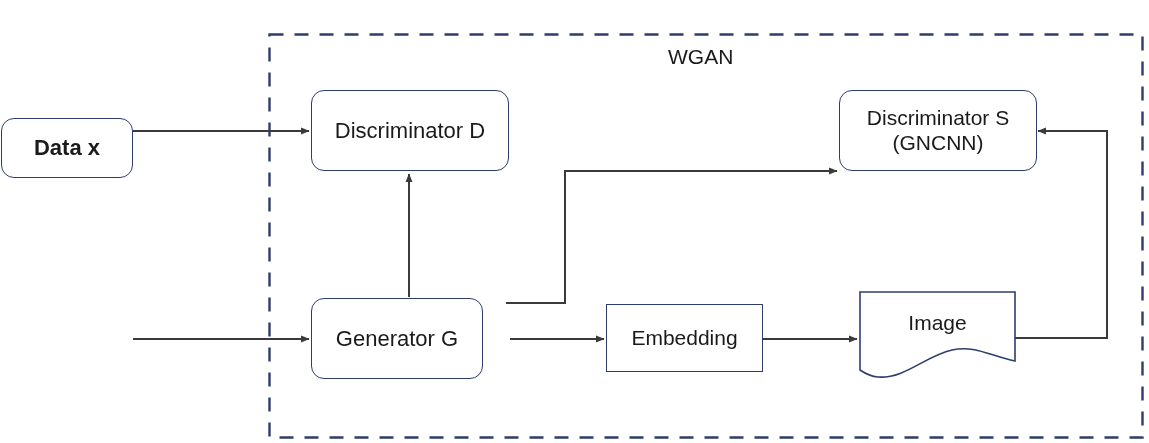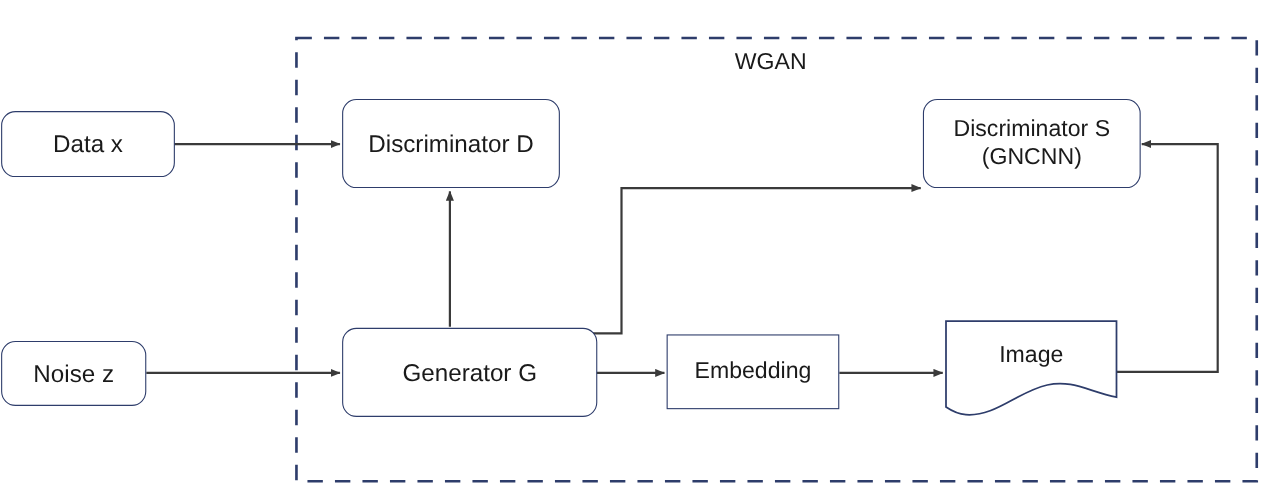--- a/index.html
+++ b/index.html
@@ -83,33 +83,30 @@
     <path d="M1015,338 L1107,338 L1107,131 L1038,131" fill="none" stroke="#3a3a3a" stroke-width="2" stroke-linejoin="miter" marker-end="url(#arrowhead)"></path>
 
     <path d="M860,292 L1015,292 L1015,361
              C990,356 975,345 952,350
              C925,356 905,379 878,377
              C872,376.5 866,374 860,370 Z" fill="#ffffff" stroke="#2e3d6b" stroke-width="1.6" stroke-linejoin="miter"></path>
   </svg>
 
   <div class="group-label" style="left:661px; top:7px;margin-top:39px;">WGAN</div>
 
-  <div class="node rounded fs-big" style="left:1px; top:101px; width:158px; height:60px;">
+  <div class="node rounded fs-big" style="left:1px; top:118px; width:132px; height:60px;font-weight:bold;">
     <span>Data x</span>
   </div>
 
-  <div class="node rounded fs-big" style="left:1px; top:310px; width:132px; height:59px;">
-    <span>Noise z</span>
-  </div>
 
   <div class="node rounded fs-big" style="left:311px; top:90px; width:198px; height:81px;text-align:center;">
     <span>Discriminator D</span>
   </div>
 
-  <div class="node rounded fs-big" style="left:311px; top:298px; width:232px; height:81px;">
+  <div class="node rounded fs-big" style="left:311px; top:298px; width:172px; height:81px;">
     <span>Generator G</span>
   </div>
 
   <div class="node rounded fs-mid" style="left:839px; top:90px; width:198px; height:81px;">
     <span>Discriminator S
 (GNCNN)</span>
   </div>
 
   <div class="node sharp fs-mid" style="left:606px; top:304px; width:157px; height:68px;">
     <span>Embedding</span>

